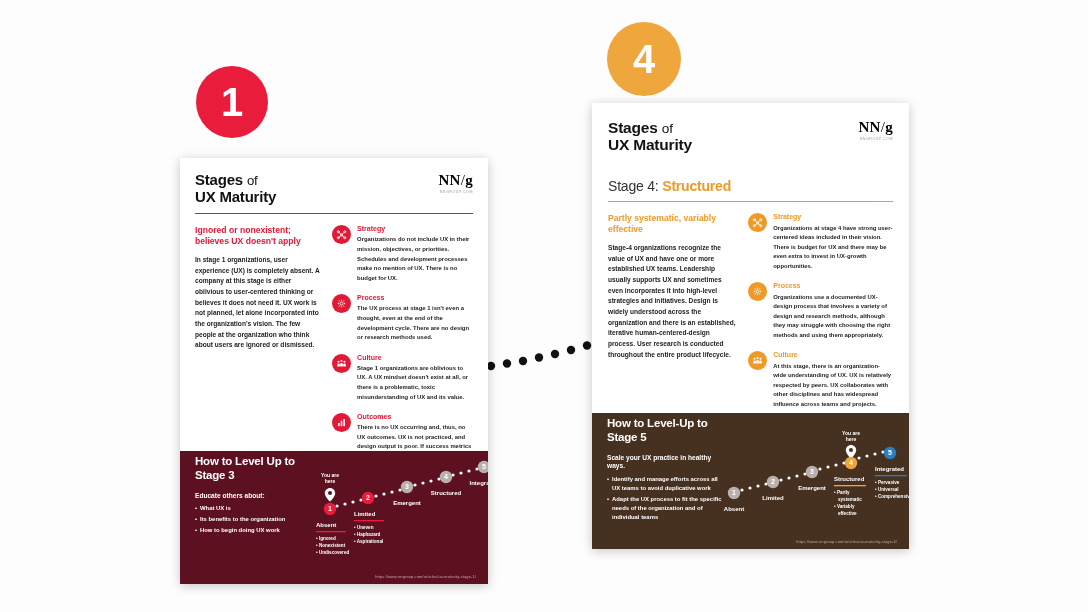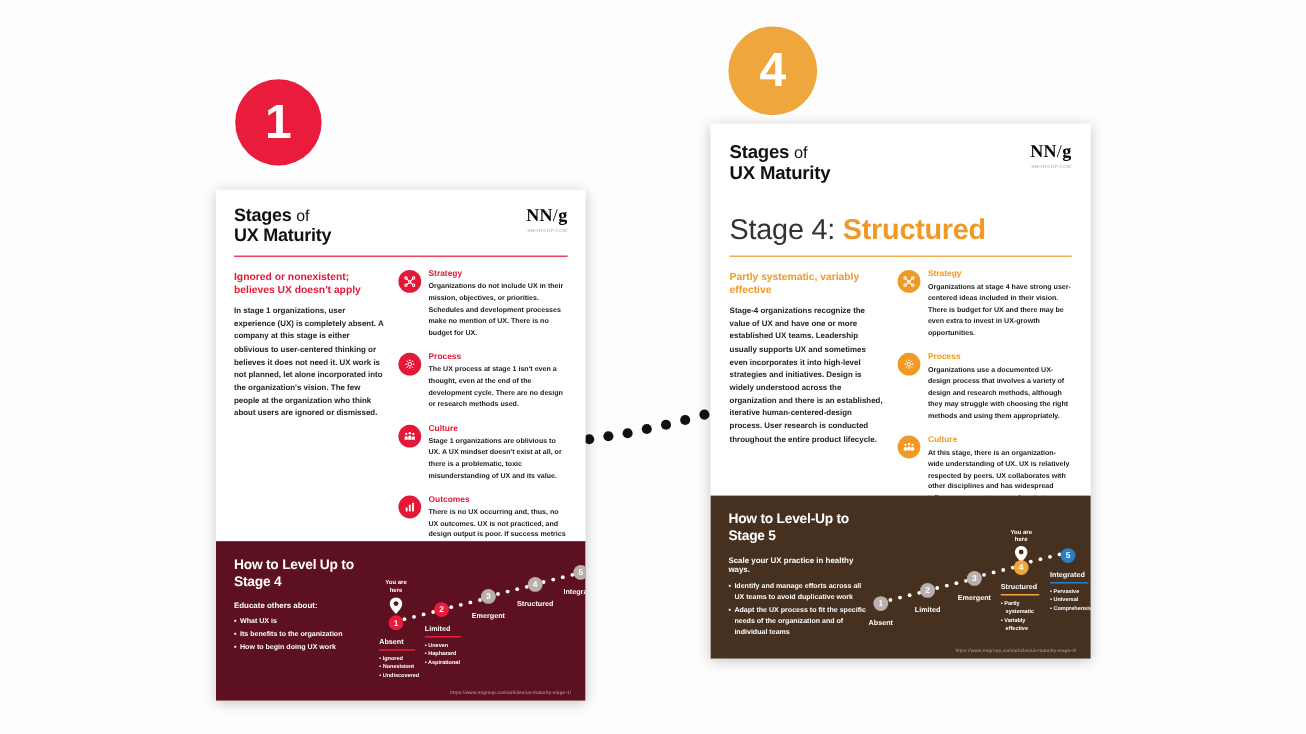--- a/index.html
+++ b/index.html
@@ -46,21 +46,21 @@
   .card-1 .brandline { font-size: 15px; line-height: 1.12; }
   .card-2 .brandline { font-size: 15.5px; line-height: 1.12; }
   .brandline .light { font-weight: 400; font-size: 0.88em; }
 
   .logo { text-align: right; }
   .logo .nng { font-size: 15px; font-weight: 700; color: #000000; letter-spacing: 0.3px; font-family: Liberation Serif, serif; }
   .logo .nng .slash { font-weight: 400; }
   .logo .dom { font-size: 3.6px; letter-spacing: 0.55px; color: #9a9a9a; margin-top: 1px; }
 
   
-  .stage-title { font-size: 24px; font-weight: 400; color: #333; letter-spacing: -0.2px; }
+  .stage-title { font-size: 14px; font-weight: 400; color: #333; letter-spacing: -0.2px; }
   .card-1 .stage-title { margin-top: 22px; }
   .card-2 .stage-title { margin-top: 24px; }
   .stage-title b { font-weight: 700; }
   .stage-title .s1 { color: #e31837; }
   .stage-title .s4 { color: #ef9a26; }
 
   .rule { height: 1.6px; margin-top: 7px; }
   .rule-red { background: #e31837; }
   .rule-org { background: #ef9a26; }
 
@@ -84,21 +84,21 @@
   .pic.red { background: #e31837; }
   .pic.org { background: #ef9a26; }
   .pic svg { width: 11px; height: 11px; display: block; }
   .ptxt { flex: 1; }
   .ptitle { font-size: 7px; font-weight: 700; line-height: 1.1; }
   .ptitle.red { color: #e31837; }
   .ptitle.org { color: #ef9a26; }
   .pdesc { margin-top: 2.5px; font-size: 5.9px; line-height: 1.62; color: #1d1d1d; font-weight: 600; }
 
   
-  .levelup { position: relative; padding: 14px 15px 10px 15px; color: #fff; }
+  .levelup { position: relative; padding: 4px 15px 10px 15px; color: #fff; }
   .lu-red { background: #5c1020; height: 133px; }
   .lu-brn { background: #46301f; height: 136px; }
 
   .lu-inner { display: flex; }
   .lu-left { width: 40%; }
   .lu-title { font-size: 11.5px; font-weight: 700; line-height: 1.2; letter-spacing: -0.2px; }
   .lu-sub { margin-top: 9px; font-size: 6.6px; font-weight: 700; line-height: 1.35; }
   .lu-list { margin-top: 4px; list-style: none; }
   .lu-list li { font-size: 5.9px; font-weight: 600; line-height: 1.5; margin-top: 2px; position: relative; padding-left: 5px; }
   .lu-list li:before { content: "\2022"; position: absolute; left: 0; }
@@ -219,21 +219,21 @@
             </div>
           </div>
 
         </div>
       </div>
     </div>
 
     <div class="levelup lu-red">
       <div class="lu-inner">
         <div class="lu-left">
-          <div class="lu-title">How to Level Up to Stage 4</div>
+          <div class="lu-title">How to Level Up to Stage 3</div>
           <div class="lu-sub">Educate others about:</div>
           <ul class="lu-list">
             <li>What UX is</li>
             <li>Its benefits to the organization</li>
             <li>How to begin doing UX work</li>
           </ul>
         </div>
         <div class="lu-right">
           <svg width="190" height="120" viewBox="0 0 190 120">
             <g fill="#ffffff">

